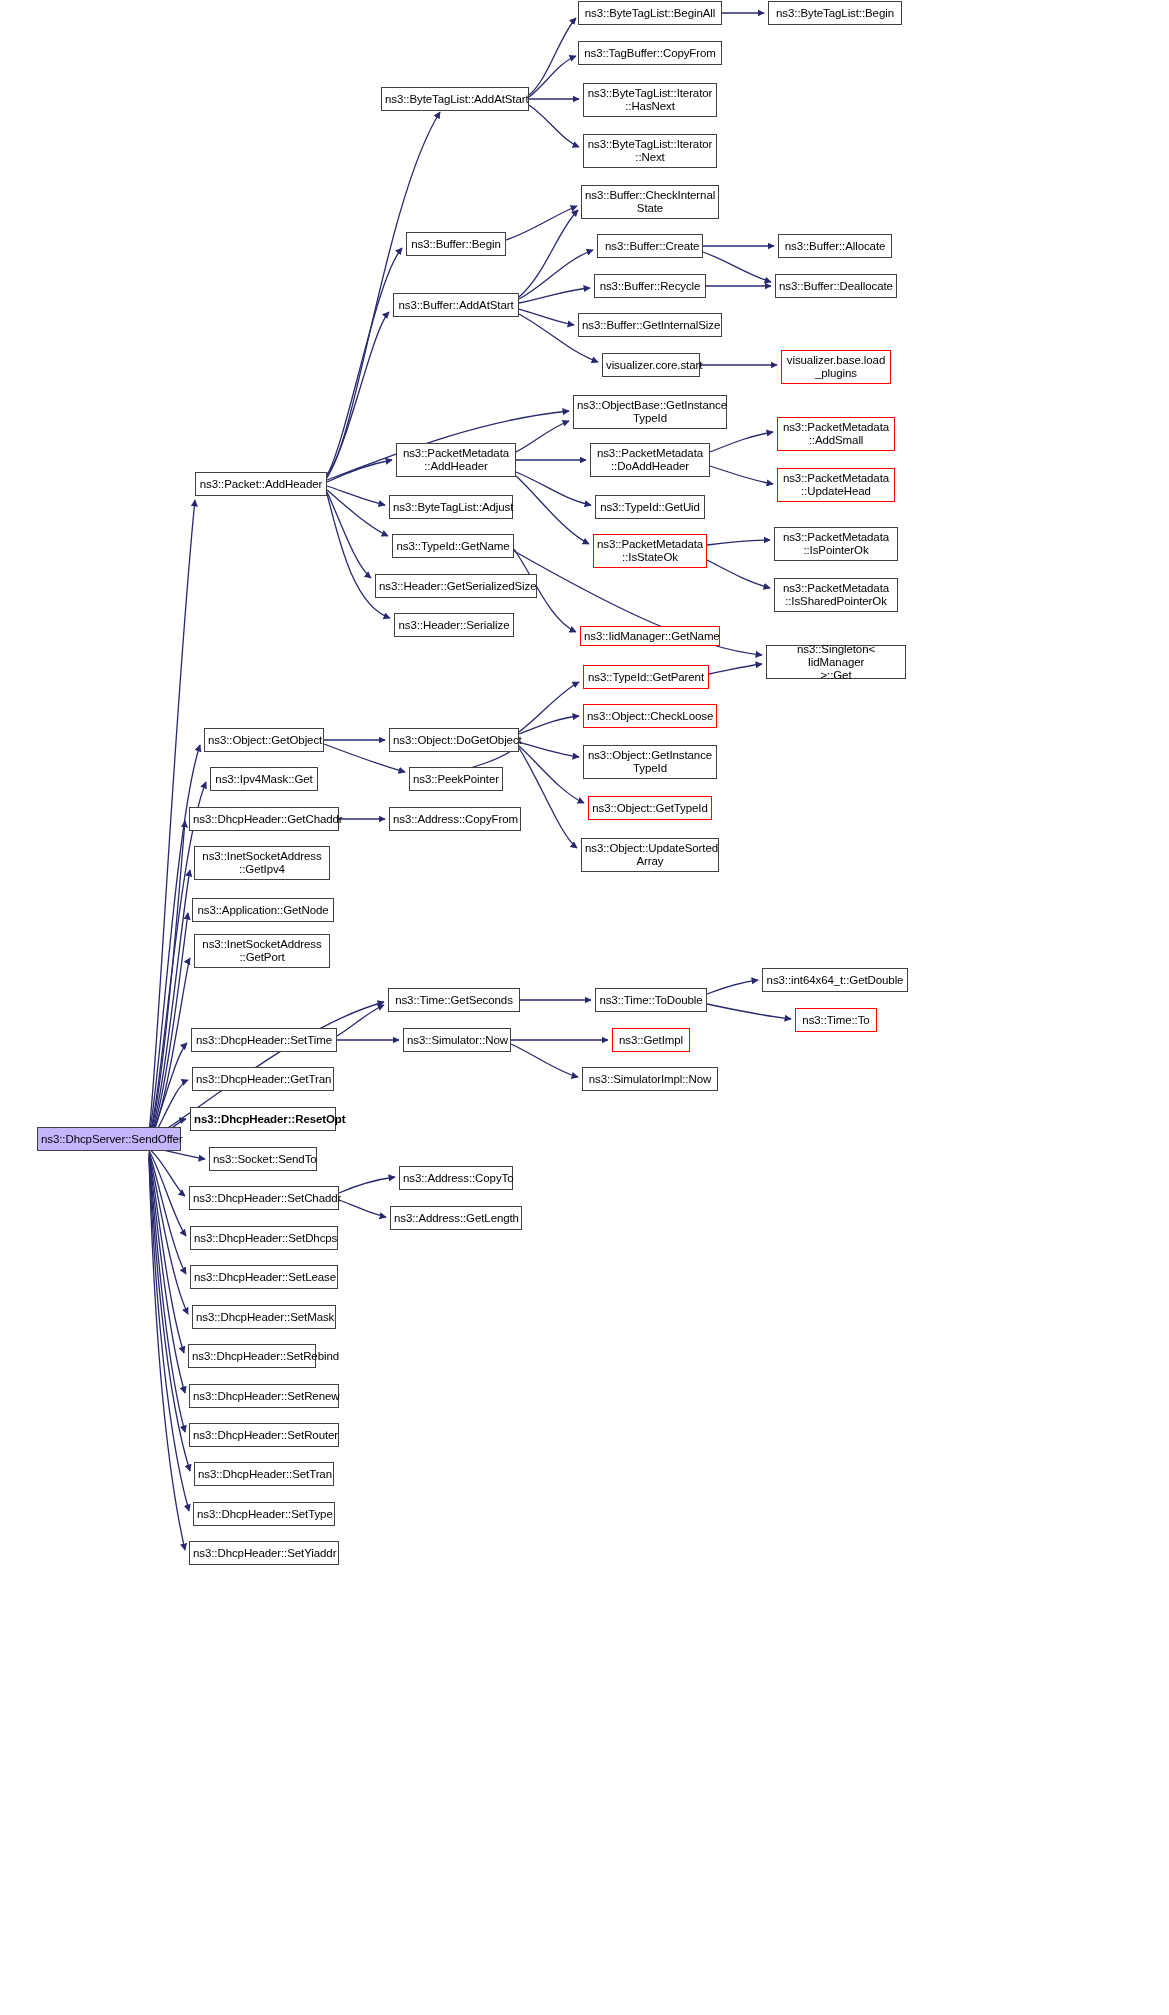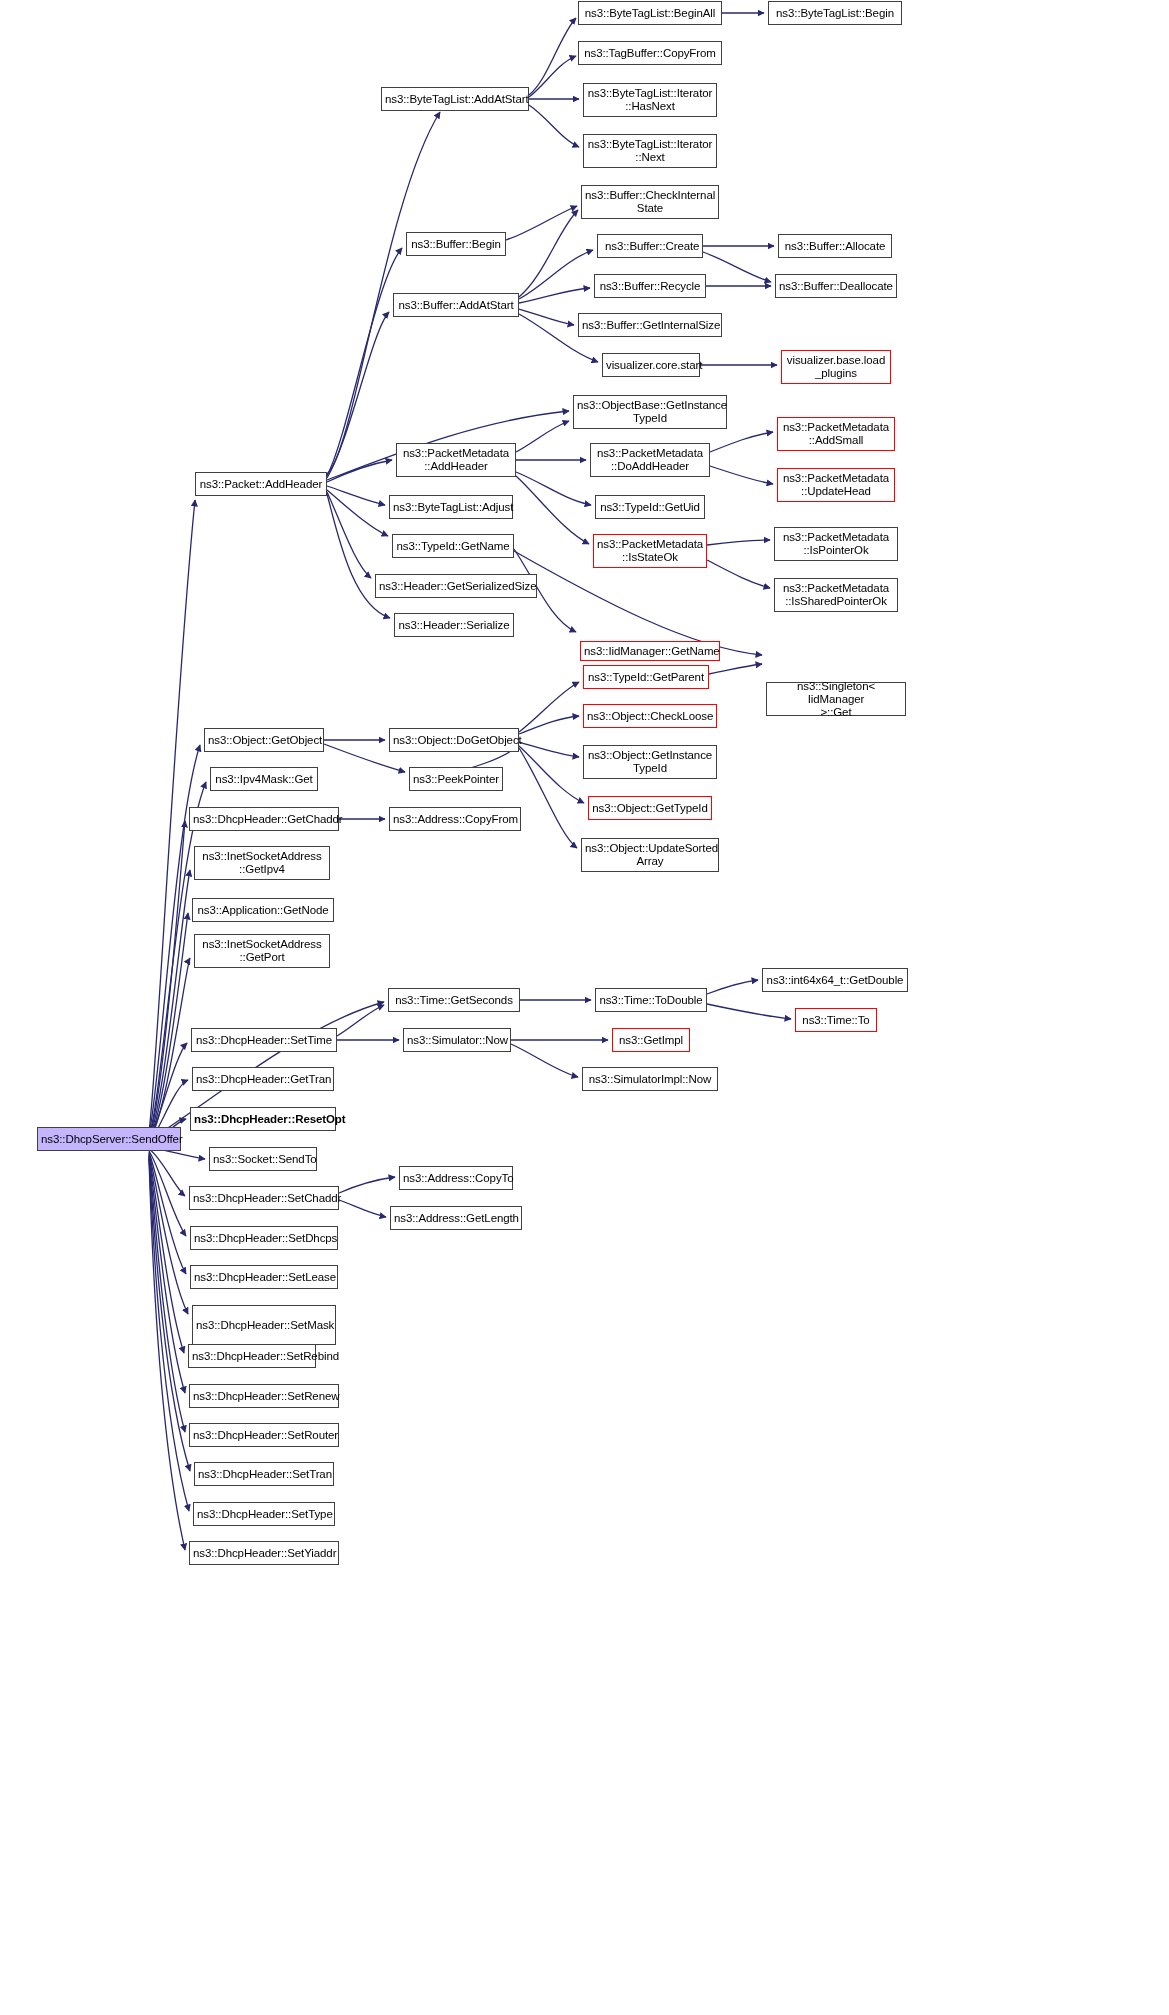--- a/index.html
+++ b/index.html
@@ -178,22 +178,22 @@
       <div class="node" style="left: 389px; top: 495px; width: 124px; height: 24px;"><span>ns3::ByteTagList::Adjust</span></div>
       <div class="node red" style="left: 593px; top: 534px; width: 114px; height: 34px;"><span>ns3::PacketMetadata
 ::IsStateOk</span></div>
       <div class="node" style="left: 774px; top: 527px; width: 124px; height: 34px;"><span>ns3::PacketMetadata
 ::IsPointerOk</span></div>
       <div class="node" style="left: 774px; top: 578px; width: 124px; height: 34px;"><span>ns3::PacketMetadata
 ::IsSharedPointerOk</span></div>
       <div class="node" style="left: 392px; top: 534px; width: 122px; height: 24px;"><span>ns3::TypeId::GetName</span></div>
       <div class="node" style="left: 375px; top: 574px; width: 162px; height: 24px;"><span>ns3::Header::GetSerializedSize</span></div>
       <div class="node" style="left: 394px; top: 613px; width: 120px; height: 24px;"><span>ns3::Header::Serialize</span></div>
-      <div class="node red" style="left: 580px; top: 626px; width: 140px; height: 20px; margin-top: 15px;"><span>ns3::IidManager::GetName</span></div>
-      <div class="node" style="left: 766px; top: 682px; width: 140px; height: 34px;"><span>ns3::Singleton&lt; IidManager
+      <div class="node red" style="left: 580px; top: 626px; width: 140px; height: 20px;"><span>ns3::IidManager::GetName</span></div>
+      <div class="node" style="left: 766px; top: 645px; width: 140px; height: 34px;"><span>ns3::Singleton&lt; IidManager
 &gt;::Get</span></div>
       <div class="node red" style="left: 583px; top: 665px; width: 126px; height: 24px;"><span>ns3::TypeId::GetParent</span></div>
       <div class="node red" style="left: 583px; top: 704px; width: 134px; height: 24px;"><span>ns3::Object::CheckLoose</span></div>
       <div class="node" style="left: 204px; top: 728px; width: 120px; height: 24px;"><span>ns3::Object::GetObject</span></div>
       <div class="node" style="left: 389px; top: 728px; width: 130px; height: 24px;"><span>ns3::Object::DoGetObject</span></div>
       <div class="node" style="left: 583px; top: 745px; width: 134px; height: 34px;"><span>ns3::Object::GetInstance
 TypeId</span></div>
       <div class="node" style="left: 210px; top: 767px; width: 108px; height: 24px;"><span>ns3::Ipv4Mask::Get</span></div>
       <div class="node" style="left: 409px; top: 767px; width: 94px; height: 24px;"><span>ns3::PeekPointer</span></div>
       <div class="node red" style="left: 588px; top: 796px; width: 124px; height: 24px;"><span>ns3::Object::GetTypeId</span></div>
@@ -215,21 +215,21 @@
       <div class="node red" style="left: 612px; top: 1028px; width: 78px; height: 24px;"><span>ns3::GetImpl</span></div>
       <div class="node" style="left: 582px; top: 1067px; width: 136px; height: 24px;"><span>ns3::SimulatorImpl::Now</span></div>
       <div class="node" style="left: 192px; top: 1067px; width: 142px; height: 24px;"><span>ns3::DhcpHeader::GetTran</span></div>
       <div class="node" style="left: 190px; top: 1107px; width: 146px; height: 24px; font-weight: bold;"><span>ns3::DhcpHeader::ResetOpt</span></div>
       <div class="node" style="left: 209px; top: 1147px; width: 108px; height: 24px;"><span>ns3::Socket::SendTo</span></div>
       <div class="node" style="left: 399px; top: 1166px; width: 114px; height: 24px;"><span>ns3::Address::CopyTo</span></div>
       <div class="node" style="left: 189px; top: 1186px; width: 150px; height: 24px;"><span>ns3::DhcpHeader::SetChaddr</span></div>
       <div class="node" style="left: 390px; top: 1206px; width: 132px; height: 24px;"><span>ns3::Address::GetLength</span></div>
       <div class="node" style="left: 190px; top: 1226px; width: 148px; height: 24px;"><span>ns3::DhcpHeader::SetDhcps</span></div>
       <div class="node" style="left: 190px; top: 1265px; width: 148px; height: 24px;"><span>ns3::DhcpHeader::SetLease</span></div>
-      <div class="node" style="left: 192px; top: 1305px; width: 144px; height: 40px;"><span>ns3::DhcpHeader::SetMask</span></div>
+      <div class="node" style="left: 192px; top: 1305px; width: 144px; height: 24px;"><span>ns3::DhcpHeader::SetMask</span></div>
       <div class="node" style="left: 188px; top: 1344px; width: 128px; height: 24px;"><span>ns3::DhcpHeader::SetRebind</span></div>
       <div class="node" style="left: 189px; top: 1384px; width: 150px; height: 24px;"><span>ns3::DhcpHeader::SetRenew</span></div>
       <div class="node" style="left: 189px; top: 1423px; width: 150px; height: 24px;"><span>ns3::DhcpHeader::SetRouter</span></div>
       <div class="node" style="left: 194px; top: 1462px; width: 140px; height: 24px;"><span>ns3::DhcpHeader::SetTran</span></div>
       <div class="node" style="left: 193px; top: 1502px; width: 142px; height: 24px;"><span>ns3::DhcpHeader::SetType</span></div>
       <div class="node" style="left: 189px; top: 1541px; width: 150px; height: 24px;"><span>ns3::DhcpHeader::SetYiaddr</span></div>
     </div>
 </div>
 
 </body></html>

